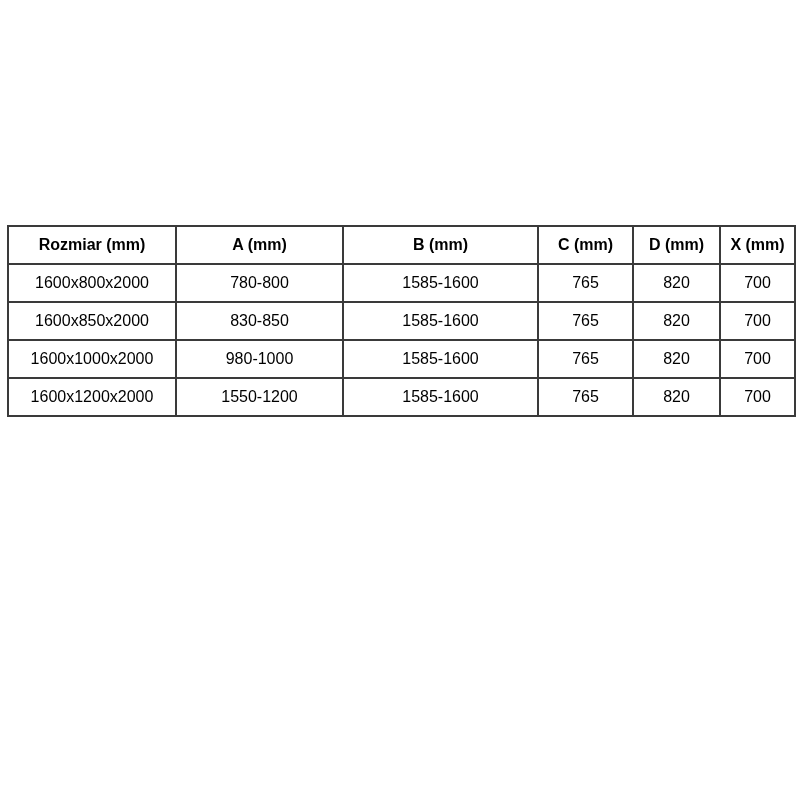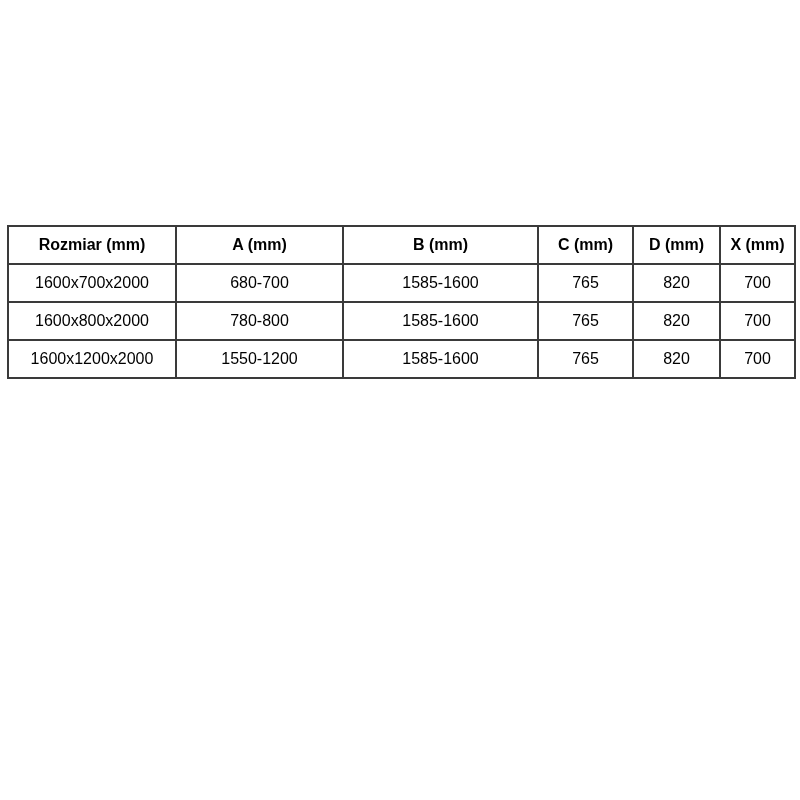--- a/index.html
+++ b/index.html
@@ -57,30 +57,38 @@
       <th>Rozmiar (mm)</th>
       <th>A (mm)</th>
       <th>B (mm)</th>
       <th>C (mm)</th>
       <th>D (mm)</th>
       <th>X (mm)</th>
     </tr>
   </thead>
   <tbody>
       <tr>
-        <td>1600x700x2000</td>
-        <td>680-700</td>
+        <td>1600x800x2000</td>
+        <td>780-800</td>
         <td>1585-1600</td>
         <td>765</td>
         <td>820</td>
         <td>700</td>
       </tr>
       <tr>
-        <td>1600x800x2000</td>
-        <td>780-800</td>
+        <td>1600x850x2000</td>
+        <td>830-850</td>
+        <td>1585-1600</td>
+        <td>765</td>
+        <td>820</td>
+        <td>700</td>
+      </tr>
+      <tr>
+        <td>1600x1000x2000</td>
+        <td>980-1000</td>
         <td>1585-1600</td>
         <td>765</td>
         <td>820</td>
         <td>700</td>
       </tr>
       <tr>
         <td>1600x1200x2000</td>
         <td>1550-1200</td>
         <td>1585-1600</td>
         <td>765</td>

